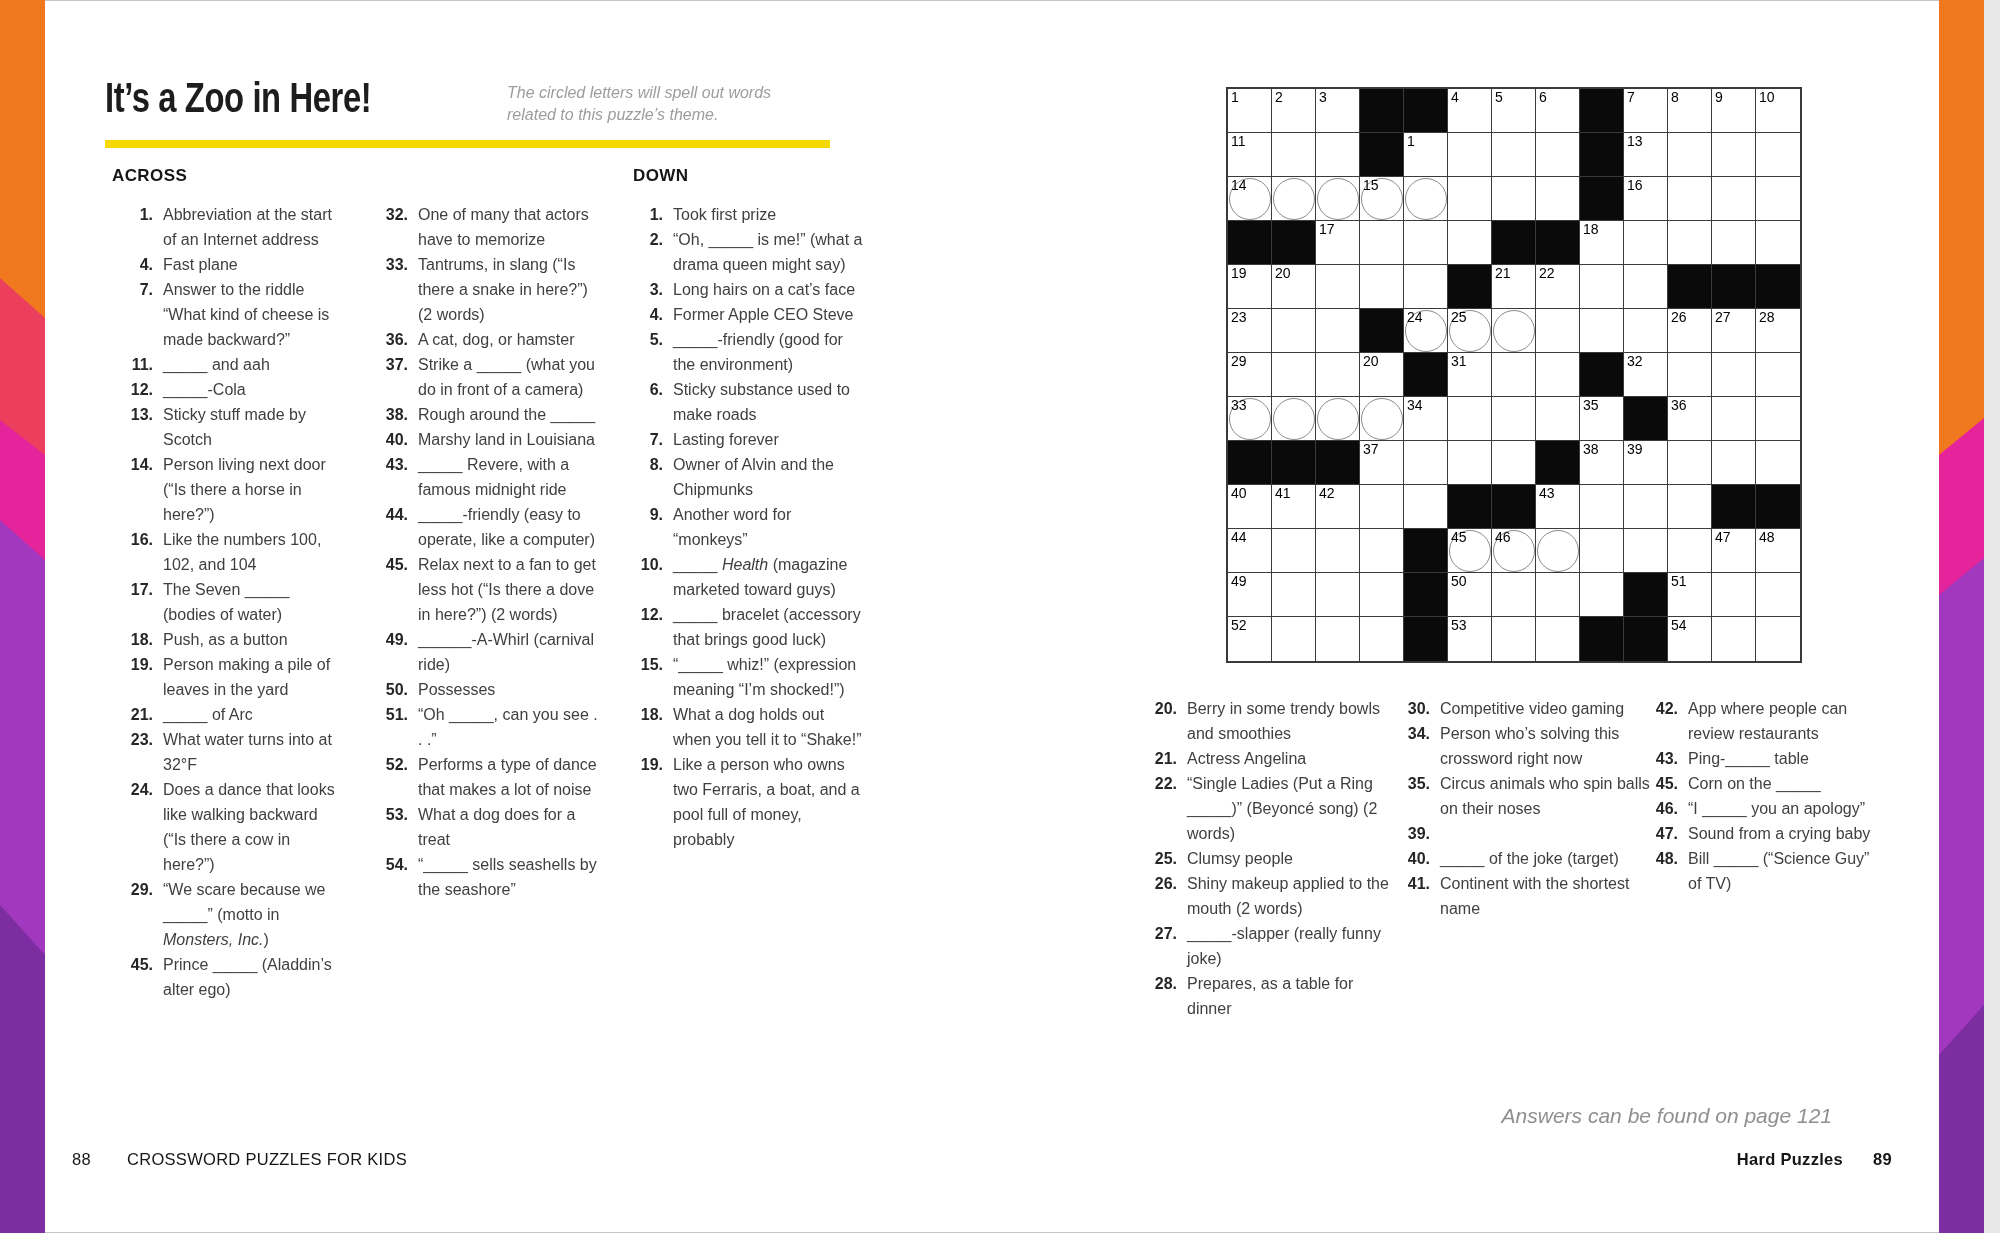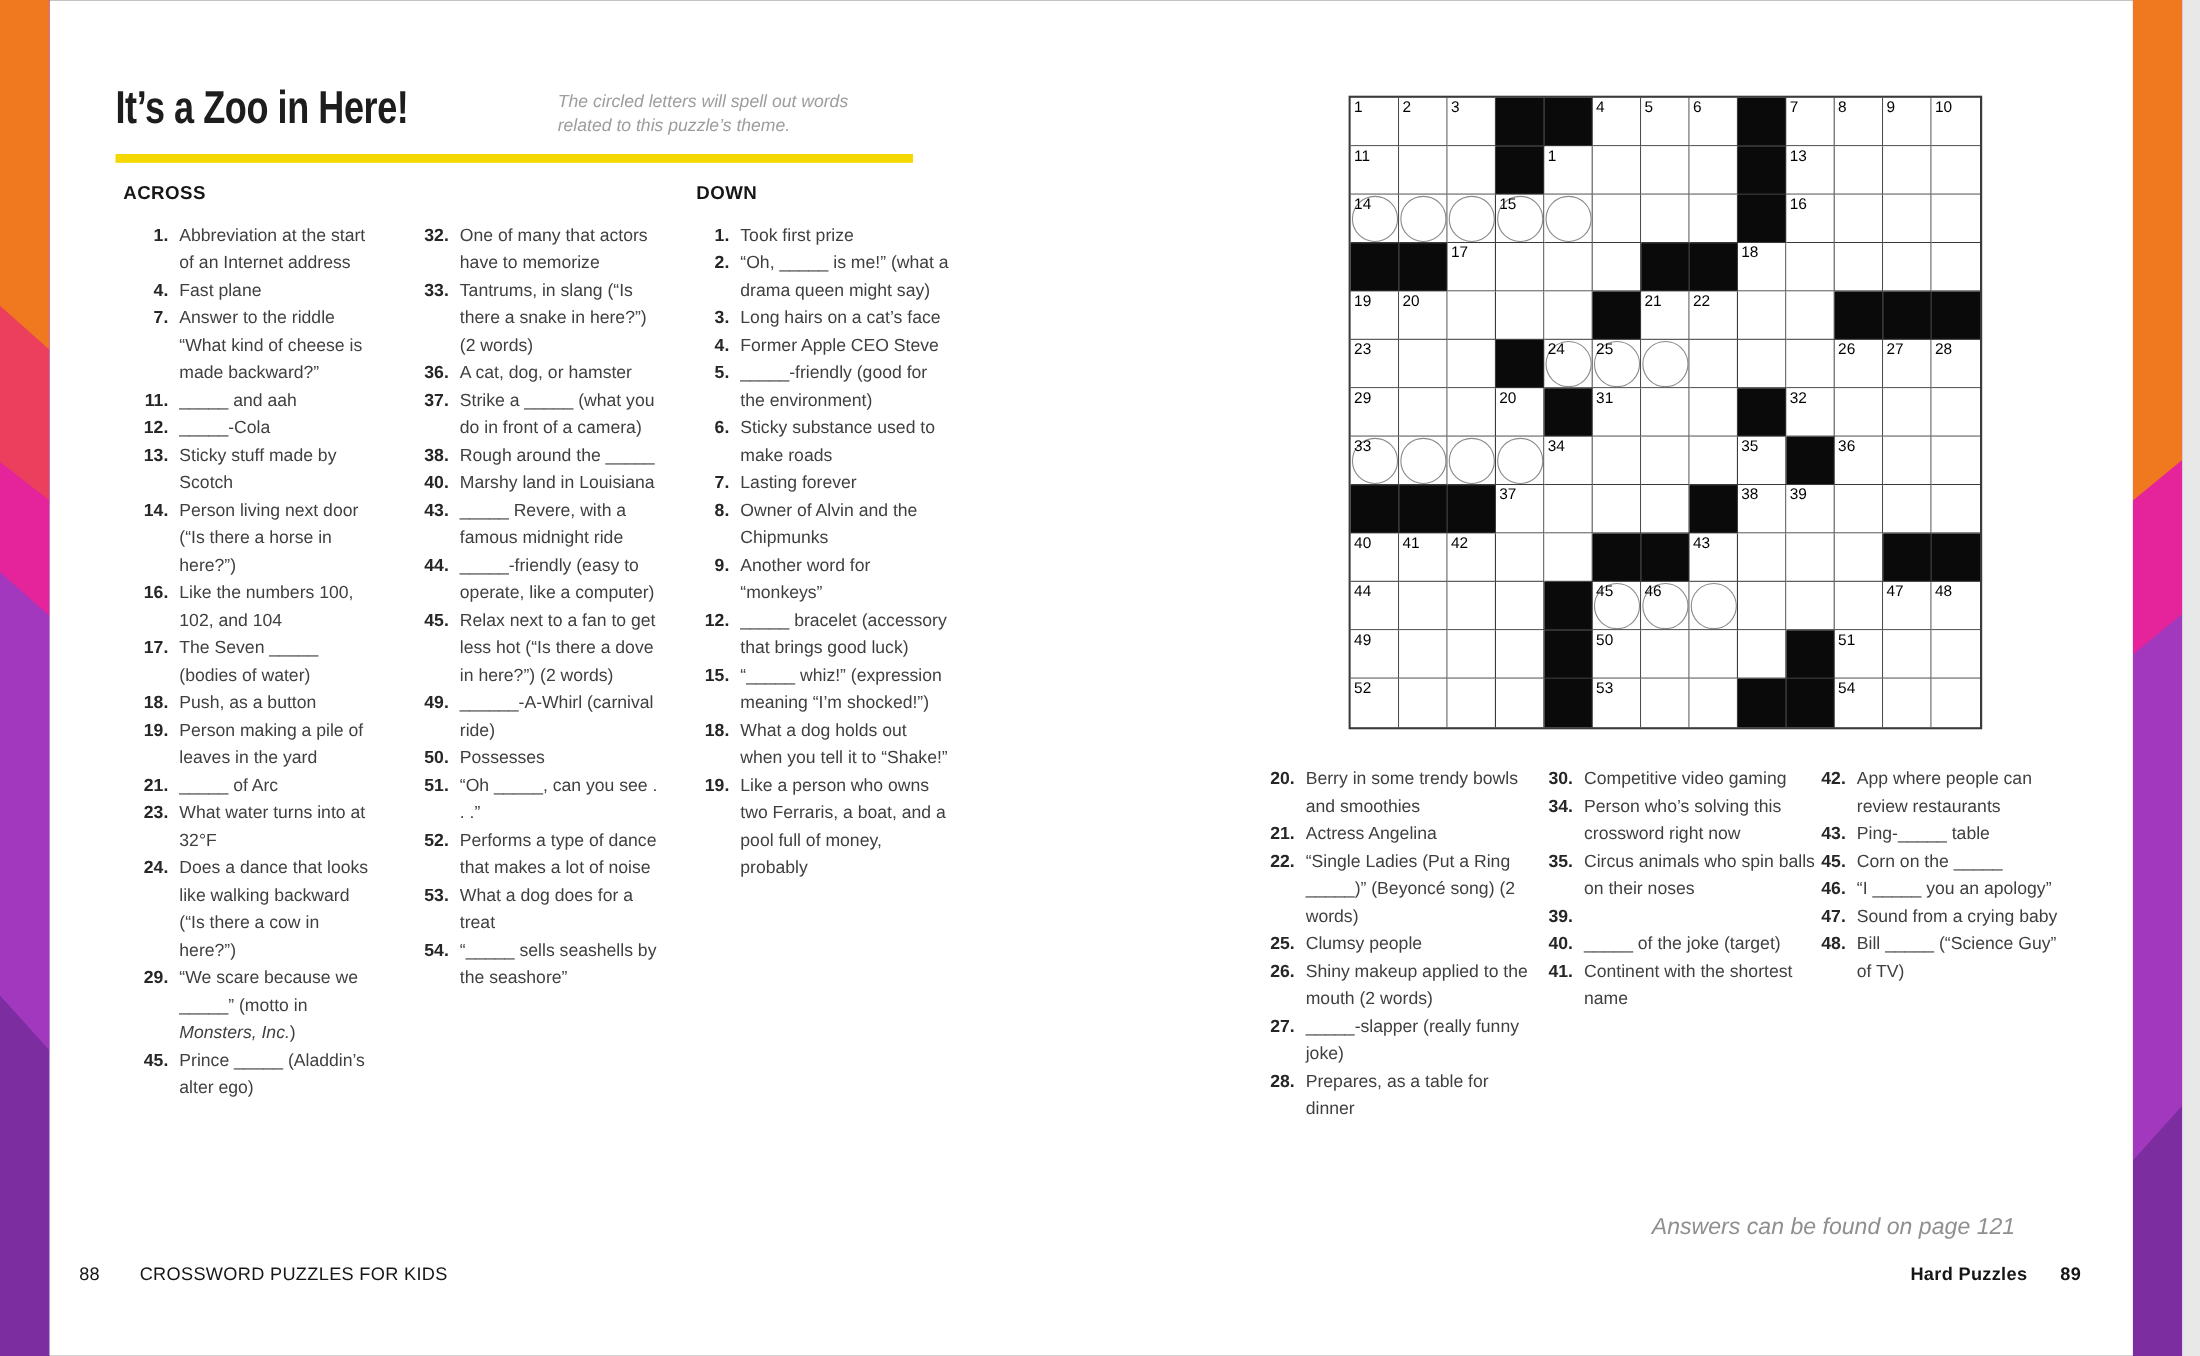--- a/index.html
+++ b/index.html
@@ -239,20 +239,24 @@
       </div>
       <div class="clue">
         <span class="cnum">8.</span>
         <span class="ctext">Owner of Alvin and the Chipmunks</span>
       </div>
       <div class="clue">
         <span class="cnum">9.</span>
         <span class="ctext">Another word for “monkeys”</span>
       </div>
       <div class="clue">
+        <span class="cnum">10.</span>
+        <span class="ctext">_____ <i>Health</i> (magazine marketed toward guys)</span>
+      </div>
+      <div class="clue">
         <span class="cnum">12.</span>
         <span class="ctext">_____ bracelet (accessory that brings good luck)</span>
       </div>
       <div class="clue">
         <span class="cnum">15.</span>
         <span class="ctext">“_____ whiz!” (expression meaning “I’m shocked!”)</span>
       </div>
       <div class="clue">
         <span class="cnum">18.</span>
         <span class="ctext">What a dog holds out when you tell it to “Shake!”</span>

